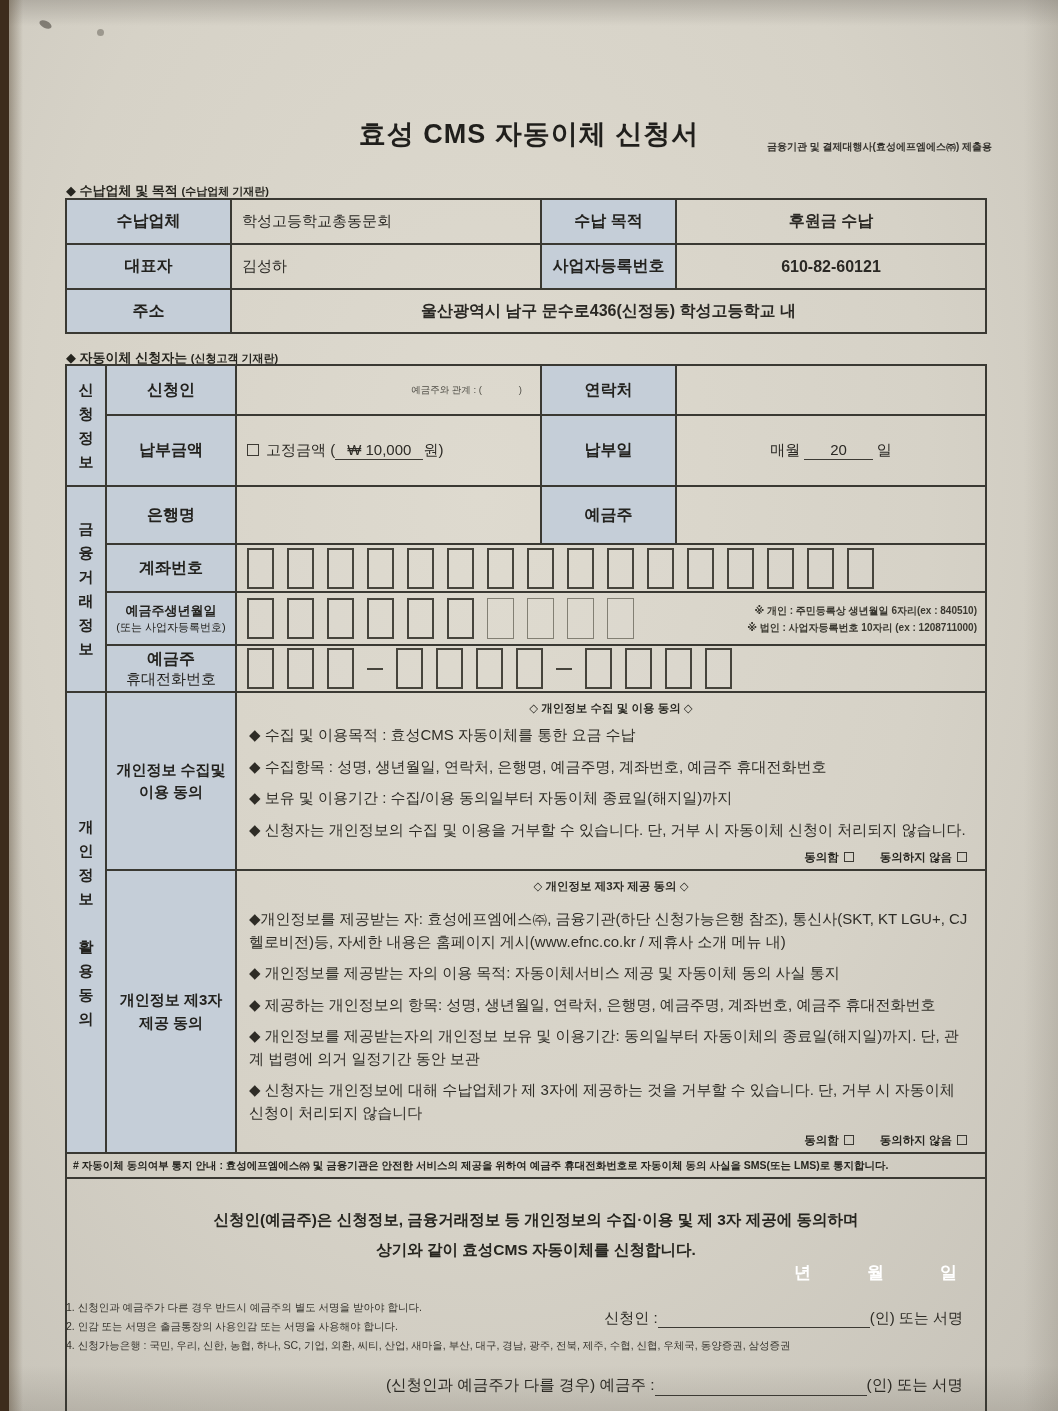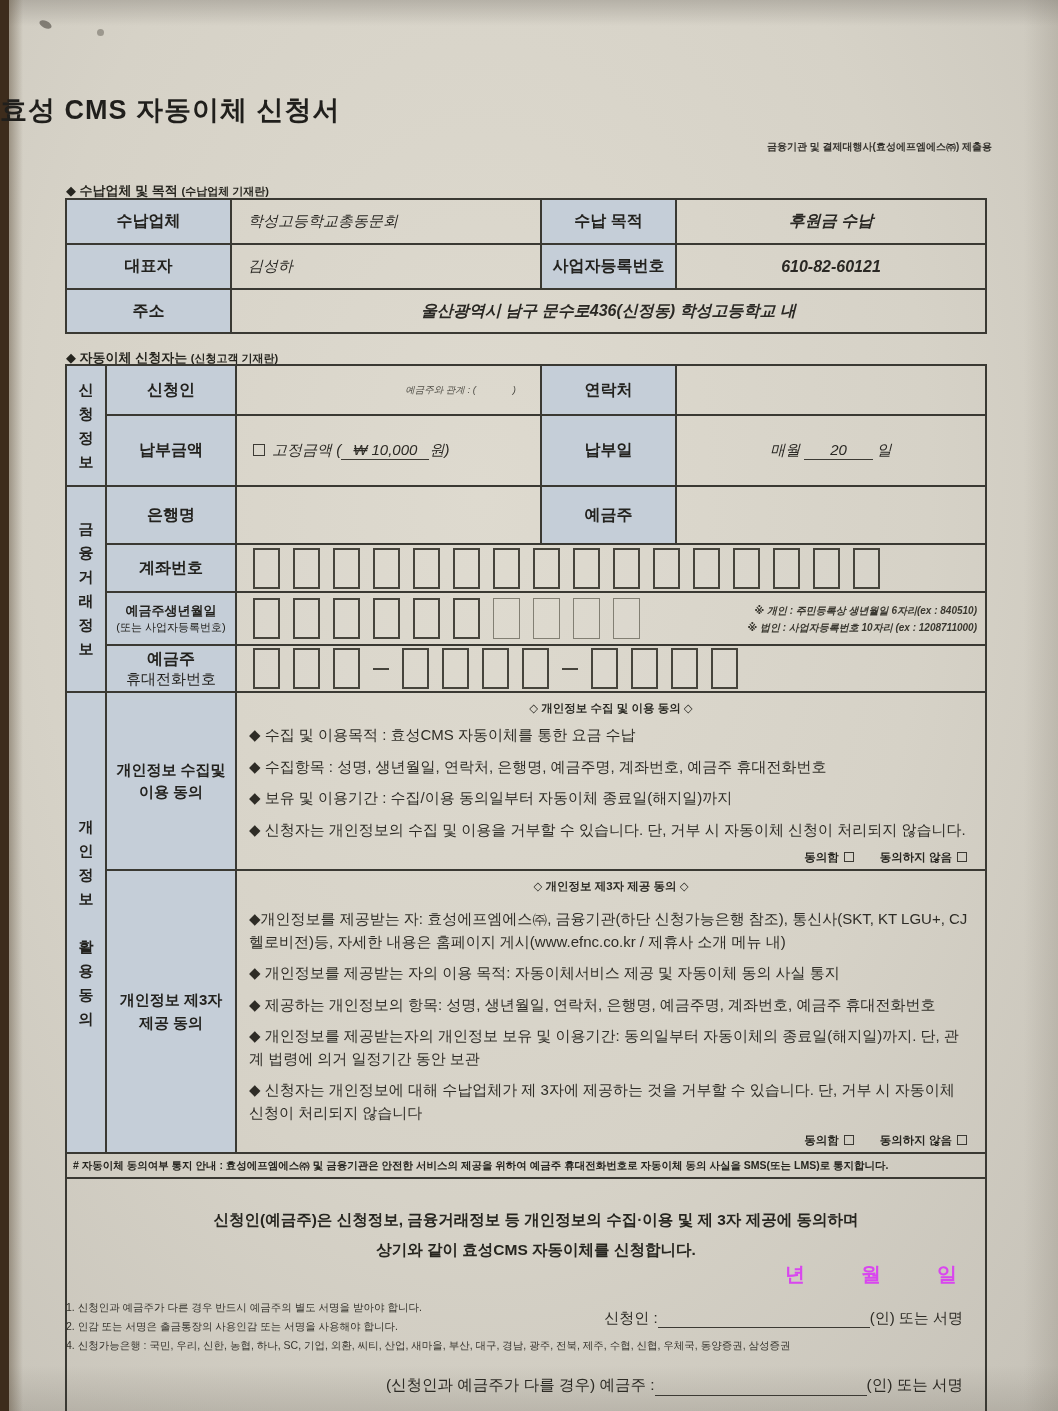--- a/index.html
+++ b/index.html
@@ -17,22 +17,22 @@
       linear-gradient(to bottom, rgba(125,120,112,.38) 0, rgba(125,120,112,0) 26px),
       linear-gradient(to left, rgba(120,112,100,.22) 0, rgba(120,112,100,0) 34px),
       linear-gradient(to top, rgba(120,115,105,.25) 0, rgba(120,115,105,0) 46px),
       radial-gradient(ellipse at 45% 35%, #dedacf 0%, #d6d2c7 55%, #c6c2b8 100%);
   }
   .speck { position:absolute; background:#56524a; border-radius:50%; opacity:.65; }
   .speck.s1 { left:30px; top:21px; width:13px; height:7px; transform:rotate(25deg); }
   .speck.s2 { left:88px; top:29px; width:7px; height:7px; opacity:.45; }
 
   .form-title {
-    position:absolute; left:0; top:92px; width:100%;
-    font-size:27px; font-weight:bold; letter-spacing:1px; color:#201f1c;
+    position:absolute; left:0; top:116px; width:100%;
+    text-align:center; font-size:27px; font-weight:bold; letter-spacing:1px; color:#201f1c;
   }
   .submit-note {
     position:absolute; top:140px; right:66px;
     font-size:10px; font-weight:bold; color:#34322d;
   }
   .sec-head { position:absolute; left:66px; font-size:13px; font-weight:bold; color:#26251f; }
   .sec-head .paren { font-size:11px; font-weight:bold; }
   .sec1-head { top:182px; }
   .sec2-head { top:349px; }
 
@@ -46,21 +46,21 @@
   .t2 { top:364px; }
 
   td.lbl {
     background:#c5ced8; text-align:center;
     font-weight:bold; font-size:16px; color:#23221e;
   }
   td.lbl .sub { display:block; font-size:11px; font-weight:normal; }
   td.lbl.small { font-size:13px; }
   td.vert { background:#c5ced8; text-align:center; }
   .vtext { white-space:pre-line; font-weight:bold; font-size:15px; line-height:1.6; color:#23221e; }
-  td.val { font-size:15px; padding:2px 16px;font-style:italic; }
+  td.val { font-size:15px; padding:2px 10px; }
   td.val.left { text-align:left; }
   td.val.boldv { font-weight:bold; text-align:center; font-size:16px; }
 
   .relation-note { display:block; text-align:right; font-size:9.5px; color:#4e4c45; white-space:pre; padding-right:8px; }
 
   .amount-line { font-size:14px; padding-left:16px; color:#2d2b26; }
   .sq { display:inline-block; width:12px; height:12px; border:1.5px solid #3c3a34; vertical-align:-1px; background:transparent; }
   .amount-line .sq { margin-right:7px; }
   .u-amount { display:inline-block; border-bottom:1.5px solid #3c3a34; padding:0 12px 1px 12px; }
   .payday { text-align:center; font-size:15px; }
@@ -88,21 +88,21 @@
   .agree-line .sq { width:10px; height:10px; margin:0 0 0 5px; }
   .agree-line .gap { display:inline-block; width:26px; }
   .c3 li { margin-bottom:13px; }
   .c3 .c-title { margin-bottom:14px; }
 
   td.notice { font-size:10.5px; font-weight:bold; padding:3px 6px; color:#26251f; }
 
   td.sig-area { position:relative; }
   .declaration { position:absolute; top:26px; left:0; width:100%; text-align:center;
     font-size:15.5px; font-weight:bold; line-height:1.95; color:#26251f;margin-left:10px; }
-  .dateline { position:absolute; top:82px; right:28px; font-size:20px; font-weight:bold; color:#d946ef; }
+  .dateline { position:absolute; top:82px; right:28px; font-size:17px; font-weight:bold; color:#ffffff; }
   .dateline span { margin-left:56px; }
   .signline { position:absolute; right:22px; font-size:15px; color:#2c2a24; white-space:nowrap; }
   .signline.first { top:130px; }
   .signline.second { top:196px; font-size:15.5px; }
   .sigline { display:inline-block; width:212px; border-bottom:1.5px solid #3c3a34; height:16px; vertical-align:bottom; }
 
   .footnotes { position:absolute; left:66px; top:1298px; width:900px; }
   .footnotes div { font-size:10.5px; line-height:1.8; color:#35332c; }
 </style>
 </head>

